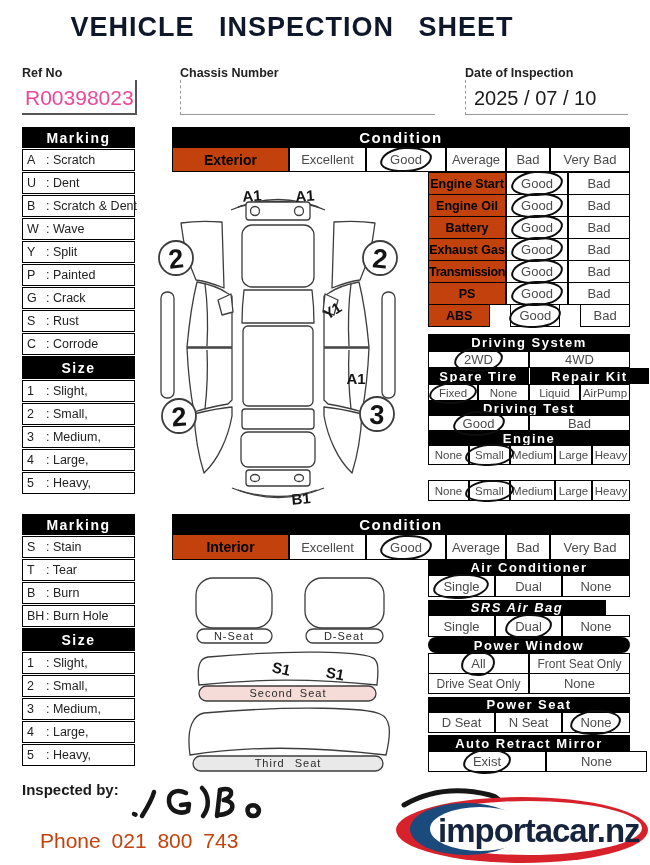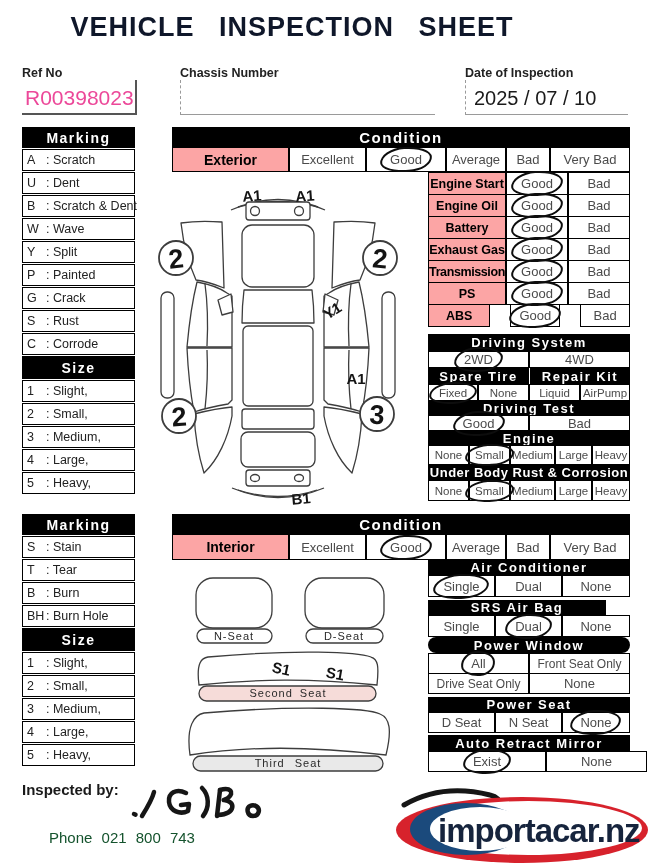--- a/index.html
+++ b/index.html
@@ -25,30 +25,30 @@
   
   .legend{position:absolute;width:113px;}
   .legend .bar{height:21px;font-size:14px;}
   .lrow{display:flex;align-items:center;height:22px;border:1px solid #000;margin-top:1px;
         background:#fff;padding-left:4px;box-sizing:border-box;font-size:12.5px;color:#222;white-space:nowrap;}
   .lcode{width:19px;flex:none;}
   
   .crow{position:absolute;display:flex;}
   .cell{box-sizing:border-box;border:1px solid #000;background:#fff;display:flex;align-items:center;
         justify-content:center;font-size:13px;color:#4b4b4b;position:relative;white-space:nowrap;overflow:visible;}
-  .cell.lbl{background:#fca5a5;color:#000;font-weight:bold;font-size:12.5px;}
+  .cell.lbl{background:#c2410c;color:#000;font-weight:bold;font-size:12.5px;}
   .cell.big{font-size:14px;}
   .sm .cell{font-size:11.5px;}
   .opt-inner{position:relative;display:inline-block;padding:0 2px;white-space:nowrap;}
   .circled .opt-inner::before{content:"";position:absolute;left:-8px;right:-8px;top:-5px;bottom:-5px;
         border:2.6px solid #0d0d0d;border-radius:48% 52% 46% 54% / 58% 46% 54% 42%;
         transform:rotate(-4deg);pointer-events:none;z-index:3;}
   
   .inspected{position:absolute;left:22px;top:781px;font-size:15px;font-weight:bold;color:#1a1a1a;}
-  .phone{position:absolute;left:49px;top:829px;font-size:15px;color:#14532d;word-spacing:5px;}
+  .phone{position:absolute;left:40px;top:829px;font-size:21px;color:#c2410c;word-spacing:5px;}
   svg text{font-family:"Liberation Sans",sans-serif;}
 </style>
 </head>
 <body>
 
 <div class="sheet">
 
   <div class="title">VEHICLE INSPECTION SHEET</div>
   <div class="fldlbl" style="left:22px;top:66px;">Ref No</div>
   <div class="refbox">R00398023</div>
@@ -208,21 +208,21 @@
   <div class="crow" style="left:428px;top:351px;">
     <div class="cell circled" style="width:101px;height:17px;">
         <span class="opt-inner">2WD</span>
       </div>
     <div class="cell" style="width:101px;height:17px;">
         <span class="opt-inner">4WD</span>
       </div>
   </div>
   <div class="crow" style="left:428px;top:368px;">
     <div class="bar" style="width:101px;height:16px;">Spare Tire</div>
-    <div class="bar" style="width:101px;height:16px;border-left:1px solid #fff;">Repair Kit</div>
+    <div class="bar" style="width:120px;height:16px;border-left:1px solid #fff;">Repair Kit</div>
   </div>
   <div class="crow sm" style="left:428px;top:384px;">
     <div class="cell circled" style="width:50px;height:17px;">
         <span class="opt-inner">Fixed</span>
       </div>
     <div class="cell" style="width:51px;height:17px;">
         <span class="opt-inner">None</span>
       </div>
     <div class="cell" style="width:51px;height:17px;">
         <span class="opt-inner">Liquid</span>
@@ -254,21 +254,20 @@
     <div class="cell" style="width:45px;height:20px;">
         <span class="opt-inner">Medium</span>
       </div>
     <div class="cell" style="width:37px;height:20px;">
         <span class="opt-inner">Large</span>
       </div>
     <div class="cell" style="width:38px;height:20px;">
         <span class="opt-inner">Heavy</span>
       </div>
   </div>
-  <div class="bar abs" style="left:428px;top:465px;width:202px;height:15px;letter-spacing:0.5px;">Under Body Rust &amp; Corrosion</div>
   <div class="crow sm" style="left:428px;top:480px;">
     <div class="cell" style="width:41px;height:21px;">
         <span class="opt-inner">None</span>
       </div>
     <div class="cell circled" style="width:41px;height:21px;">
         <span class="opt-inner">Small</span>
       </div>
     <div class="cell" style="width:45px;height:21px;">
         <span class="opt-inner">Medium</span>
       </div>
@@ -401,21 +400,21 @@
     <div class="cell circled" style="width:67px;height:22px;">
         <span class="opt-inner">Single</span>
       </div>
     <div class="cell" style="width:67px;height:22px;">
         <span class="opt-inner">Dual</span>
       </div>
     <div class="cell" style="width:68px;height:22px;">
         <span class="opt-inner">None</span>
       </div>
   </div>
-  <div class="bar abs" style="left:428px;top:600px;width:178px;height:15px;">SRS Air Bag</div>
+  <div class="bar abs" style="left:428px;top:600px;width:178px;height:15px;font-style:italic;">SRS Air Bag</div>
   <div class="crow" style="left:428px;top:615px;">
     <div class="cell" style="width:67px;height:22px;">
         <span class="opt-inner">Single</span>
       </div>
     <div class="cell circled" style="width:67px;height:22px;">
         <span class="opt-inner">Dual</span>
       </div>
     <div class="cell" style="width:68px;height:22px;">
         <span class="opt-inner">None</span>
       </div>

